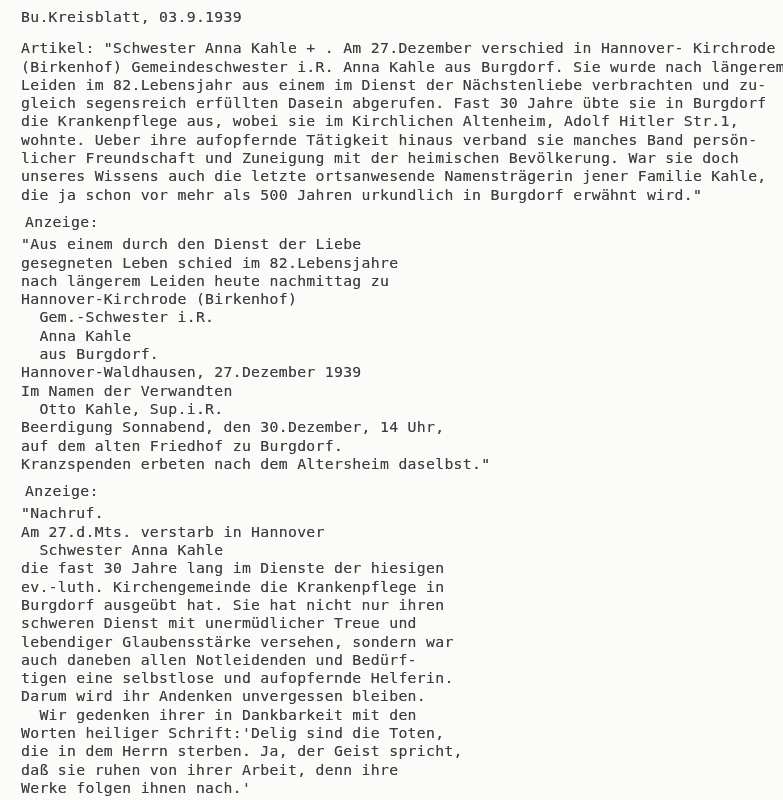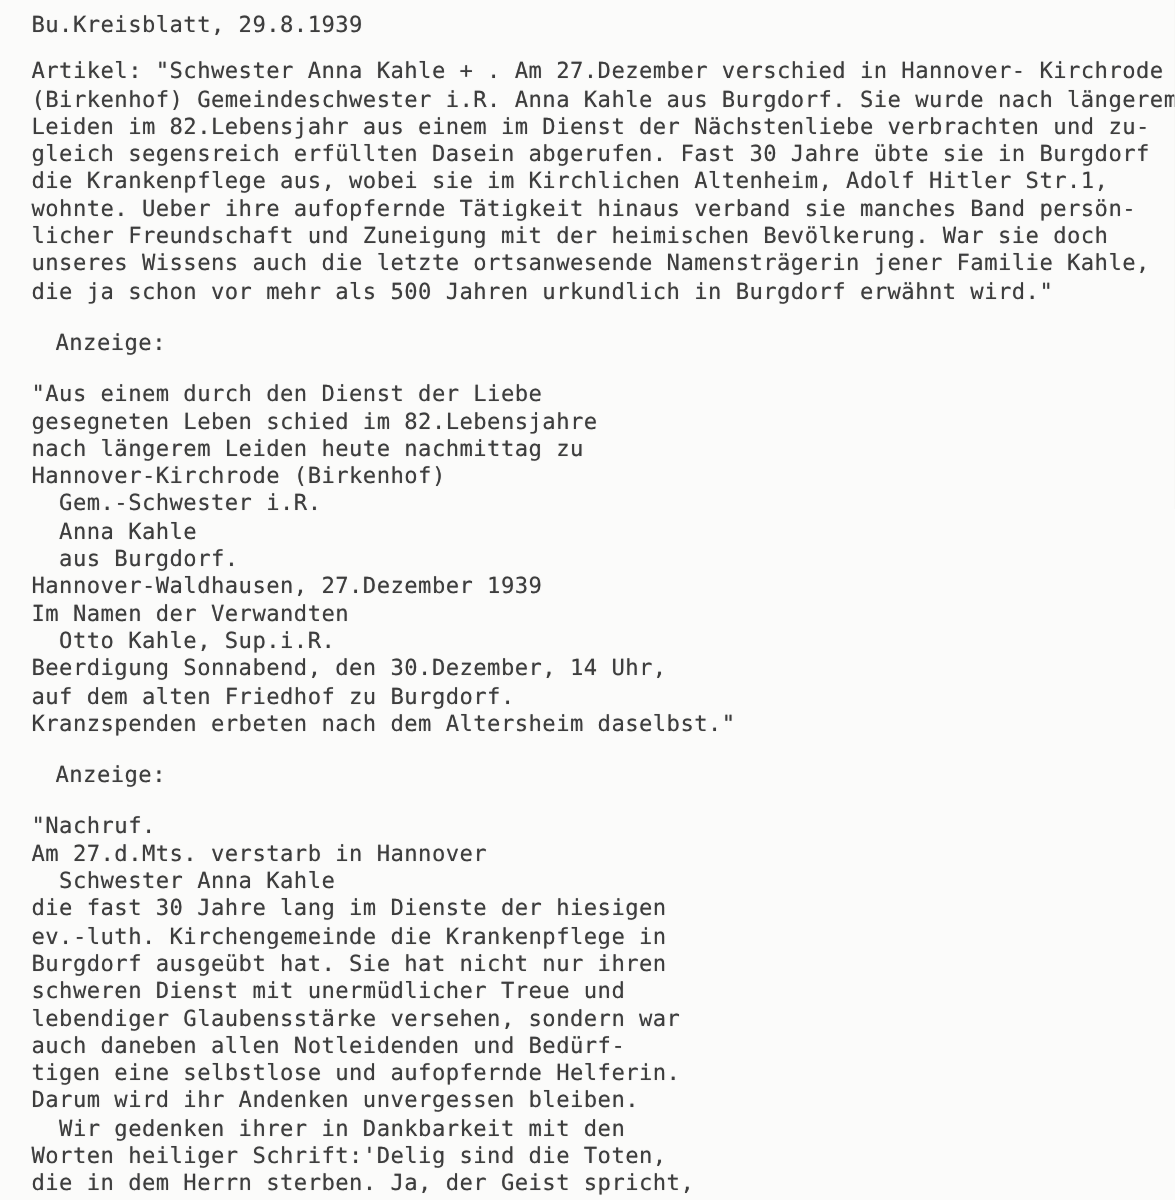--- a/index.html
+++ b/index.html
@@ -35,29 +35,29 @@
   .source-line {
     margin: 0 0 13px 0;
   }
   .block-article {
     margin: 0 0 0 0;
   }
   .announcement {
     margin-top: 9px;
   }
   .announcement-label {
-    margin: 16px;
+    margin: 4px;
   }
 </style>
 </head>
 <body>
 
 <div class="page">
 
-  <div class="source-line">Bu.Kreisblatt, 29.8.1939</div>
+  <div class="source-line">Bu.Kreisblatt, 03.9.1939</div>
 
   <pre class="block-article">Artikel: "Schwester Anna Kahle + . Am 27.Dezember verschied in Hannover- Kirchrode
 (Birkenhof) Gemeindeschwester i.R. Anna Kahle aus Burgdorf. Sie wurde nach längerem
 Leiden im 82.Lebensjahr aus einem im Dienst der Nächstenliebe verbrachten und zu-
 gleich segensreich erfüllten Dasein abgerufen. Fast 30 Jahre übte sie in Burgdorf
 die Krankenpflege aus, wobei sie im Kirchlichen Altenheim, Adolf Hitler Str.1,
 wohnte. Ueber ihre aufopfernde Tätigkeit hinaus verband sie manches Band persön-
 licher Freundschaft und Zuneigung mit der heimischen Bevölkerung. War sie doch
 unseres Wissens auch die letzte ortsanwesende Namensträgerin jener Familie Kahle,
 die ja schon vor mehr als 500 Jahren urkundlich in Burgdorf erwähnt wird."</pre>

